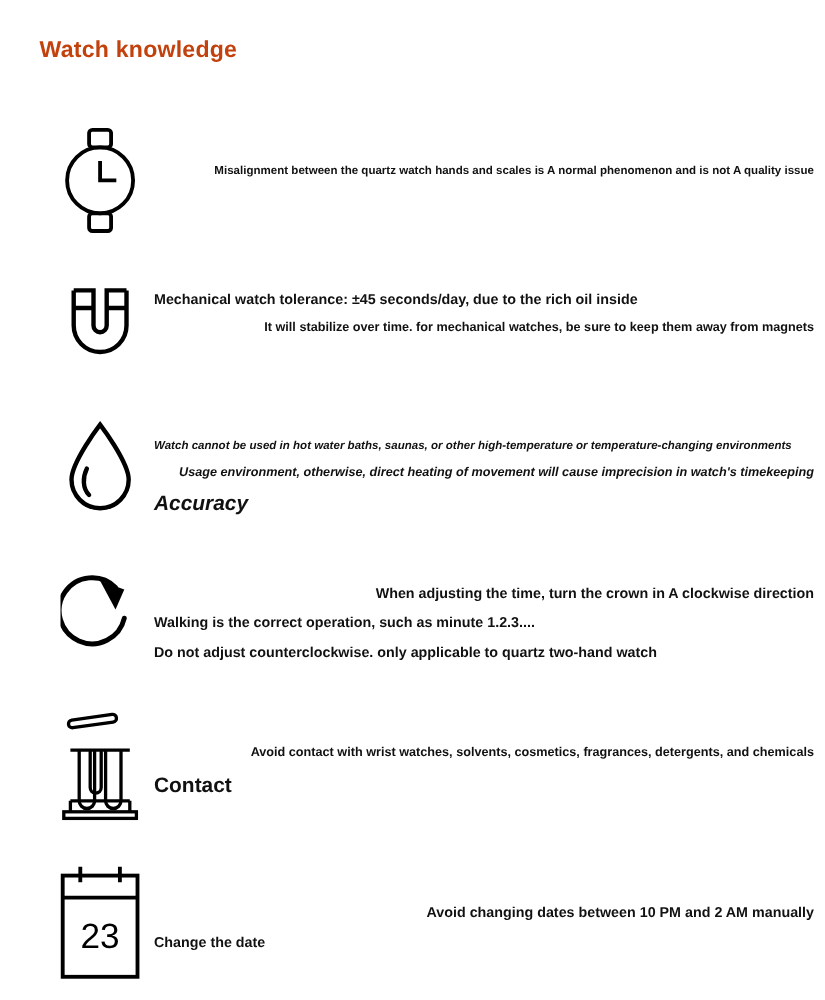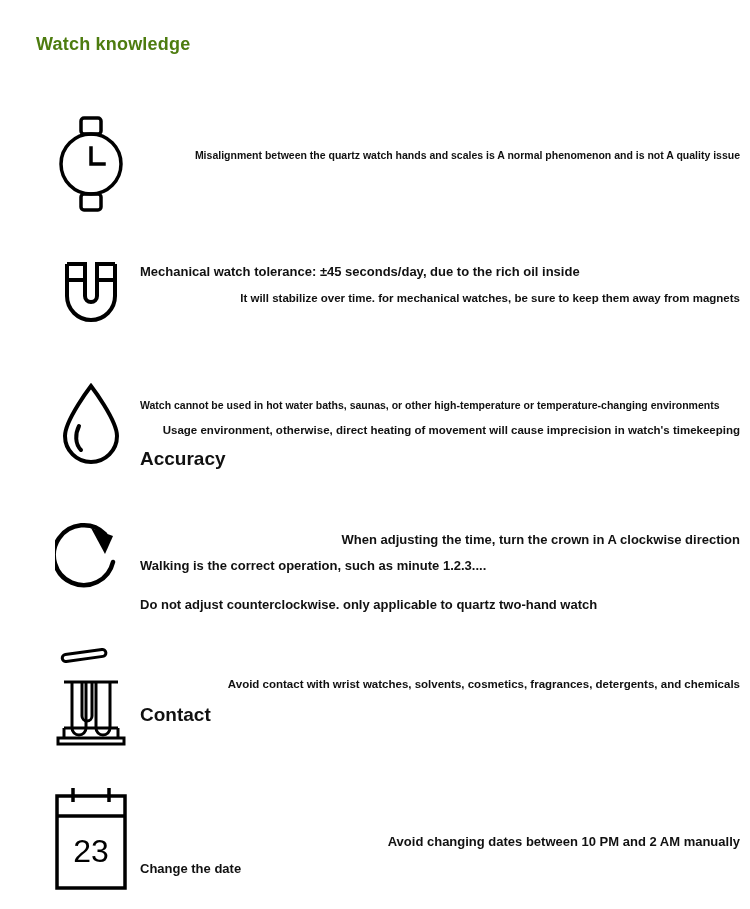--- a/index.html
+++ b/index.html
@@ -12,24 +12,24 @@
     height: 909px;
     font-family: "Liberation Sans", sans-serif;
     color: #111111;
     position: relative;
     overflow: hidden;
   }
   .page-title {
     position: absolute;
     left: 36px;
     top: 34px;
-    font-size: 18px;
+    font-size: 21px;
     font-weight: bold;
     letter-spacing: 0.2px;
-    color: #4d7c0f;
+    color: #c2410c;
   }
   .section {
     position: absolute;
     left: 0;
     width: 750px;
   }
   .icon-box {
     position: absolute;
     left: 48px;
     width: 86px;
@@ -92,38 +92,38 @@
   </div>
 </div>
 
 <div class="section" style="top:378px;">
   <div class="icon-box" style="top:0px;height:90px;">
     <svg width="64" height="86" viewBox="0 0 64 86">
       <path d="M32 4 C32 4 6 38 6 54 A26 26 0 0 0 58 54 C58 38 32 4 32 4 Z" fill="none" stroke="#000" stroke-width="4"></path>
       <path d="M20 44 C16 52 16 62 22 68" fill="none" stroke="#000" stroke-width="4" stroke-linecap="round"></path>
     </svg>
   </div>
-  <div class="lines" style="top:20px;">
+  <div class="lines" style="top:20px;font-style:italic;">
     <span class="line t-xs a-left">Watch cannot be used in hot water baths, saunas, or other high-temperature or temperature-changing environments</span>
     <span class="line t-sm a-center" style="margin-top:8px;">Usage environment, otherwise, direct heating of movement will cause imprecision in watch's timekeeping</span>
     <span class="line t-xl a-left" style="margin-top:6px;">Accuracy</span>
   </div>
 </div>
 
 <div class="section" style="top:512px;">
   <div class="icon-box" style="top:4px;height:86px;">
     <svg width="72" height="80" viewBox="0 0 72 80">
       <path d="M50 12 A30 30 0 1 0 58 40" fill="none" stroke="#000" stroke-width="4.5" stroke-linecap="round"></path>
       <path d="M36 6 L58 14 L50 32 Z" fill="#000"></path>
     </svg>
   </div>
   <div class="lines" style="top:18px;">
     <span class="line t-md a-center">When adjusting the time, turn the crown in A clockwise direction</span>
     <span class="line t-md a-left" style="margin-top:6px;">Walking is the correct operation, such as minute 1.2.3....</span>
-    <span class="line t-md a-left" style="margin-top:20px;">Do not adjust counterclockwise. only applicable to quartz two-hand watch</span>
+    <span class="line t-md a-left" style="margin-top:8px;">Do not adjust counterclockwise. only applicable to quartz two-hand watch</span>
   </div>
 </div>
 
 <div class="section" style="top:640px;">
   <div class="icon-box" style="top:0px;height:110px;">
     <svg width="86" height="108" viewBox="0 0 86 108">
       <rect x="14" y="10" width="44" height="7" rx="3.5" transform="rotate(-8 36 13)" fill="none" stroke="#000" stroke-width="3"></rect>
       <line x1="16" y1="40" x2="70" y2="40" stroke="#000" stroke-width="3"></line>
       <path d="M24 40 L24 86 A7 7 0 0 0 38 86 L38 40" fill="none" stroke="#000" stroke-width="3"></path>
       <path d="M48 40 L48 86 A7 7 0 0 0 62 86 L62 40" fill="none" stroke="#000" stroke-width="3"></path>
@@ -143,17 +143,17 @@
 <div class="section" style="top:782px;">
   <div class="icon-box" style="top:0px;height:110px;">
     <svg width="76" height="106" viewBox="0 0 76 106">
       <line x1="20" y1="2" x2="20" y2="16" stroke="#000" stroke-width="3.5"></line>
       <line x1="56" y1="2" x2="56" y2="16" stroke="#000" stroke-width="3.5"></line>
       <rect x="4" y="10" width="68" height="92" fill="none" stroke="#000" stroke-width="3.5"></rect>
       <line x1="4" y1="30" x2="72" y2="30" stroke="#000" stroke-width="3.5"></line>
       <text x="38" y="76" text-anchor="middle" font-family="Liberation Sans, sans-serif" font-size="32" fill="#000">23</text>
     </svg>
   </div>
-  <div class="lines" style="top:38px;margin-top:12px;">
+  <div class="lines" style="top:38px;">
     <span class="line t-md a-center">Avoid changing dates between 10 PM and 2 AM manually</span>
     <span class="line t-md a-left" style="margin-top:7px;">Change the date</span>
   </div>
 </div>
 
 </body></html>

